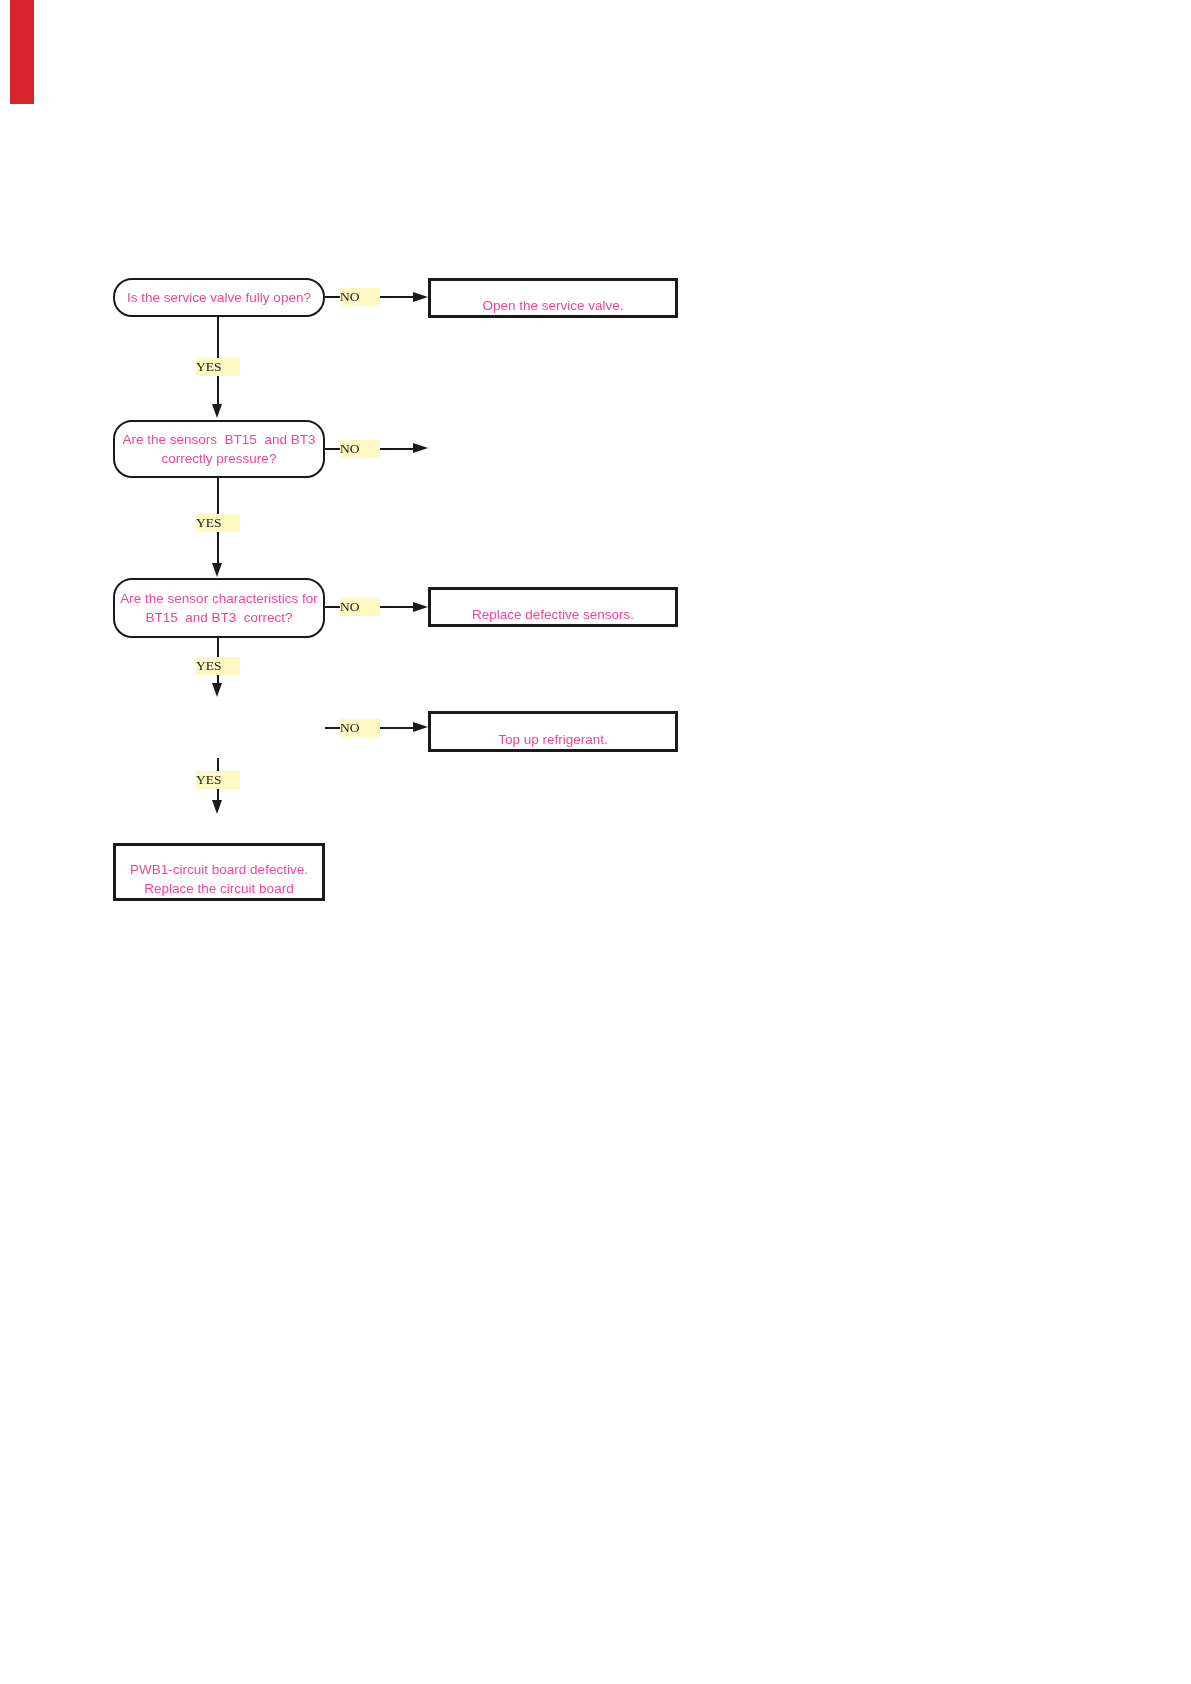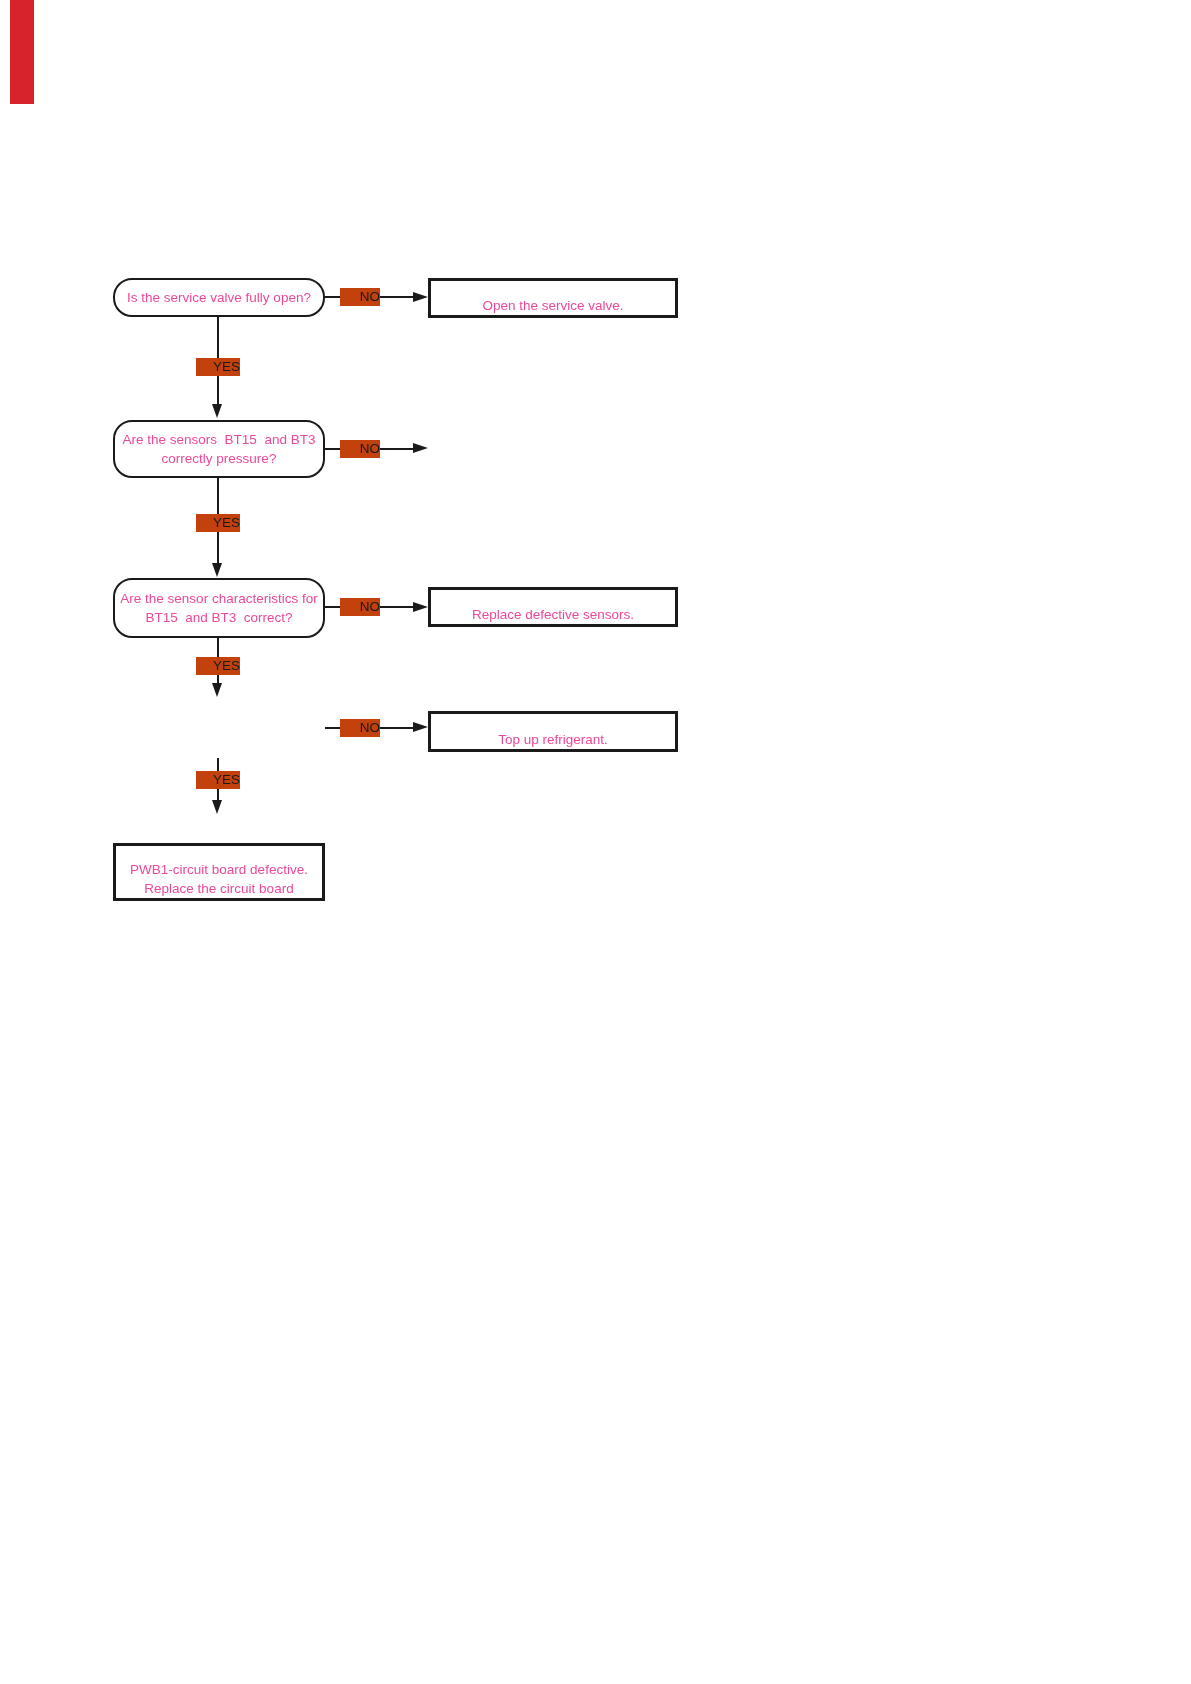--- a/index.html
+++ b/index.html
@@ -24,23 +24,23 @@
     border:3px solid #1a1a1a;background:#fff;
     display:flex;align-items:flex-end;justify-content:center;
   }
   .txt{
     white-space:pre;text-align:center;
     font-size:13.5px;line-height:19px;color:#ec4899;
   }
   .hline{position:absolute;height:2px;background:#1a1a1a;}
   .vline{position:absolute;width:2px;background:#1a1a1a;}
   .lbl{
-    position:absolute;background:#c2410c;
+    position:absolute;background:#fef9c3;
     font-size:13.5px;line-height:18px;height:18px;
-    text-align:right;color:#1a1a1a;
+    text-align:left;color:#1a1a1a;font-family:Liberation Serif, serif;
   }
   .no-lbl{left:340px;width:40px;}
   .yes-lbl{left:196px;width:44px;}
   .arr-r{
     position:absolute;width:0;height:0;left:413px;
     border-top:5.5px solid transparent;border-bottom:5.5px solid transparent;
     border-left:15px solid #1a1a1a;
   }
   .arr-d{
     position:absolute;width:0;height:0;left:212px;

